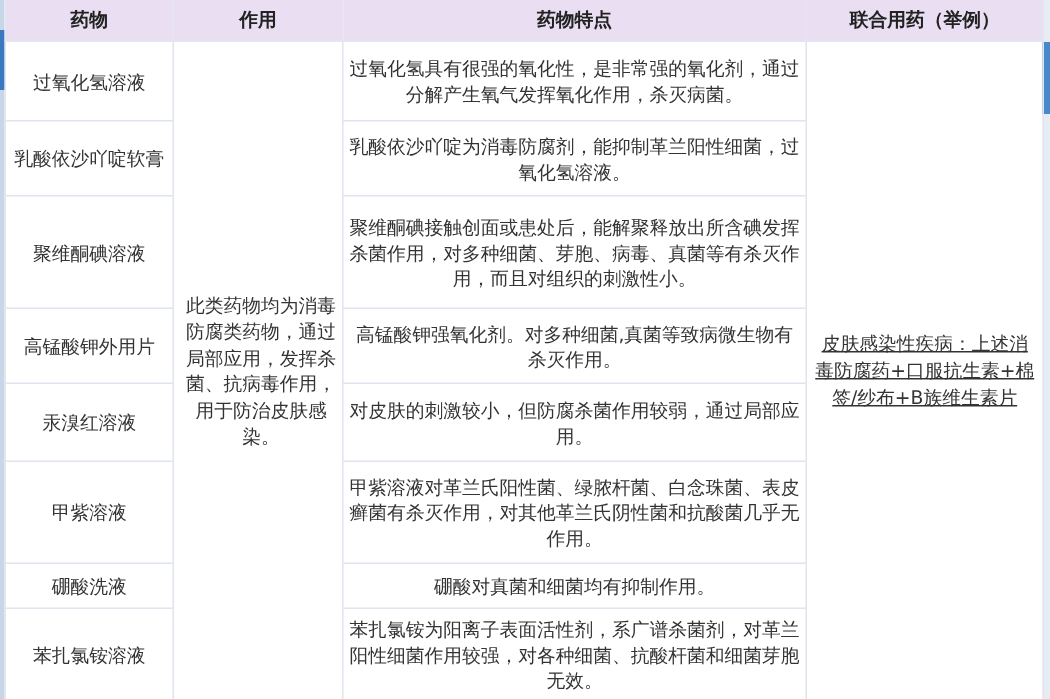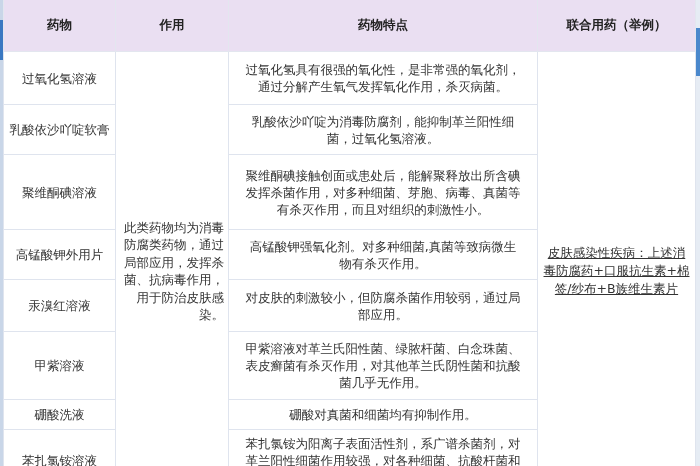--- a/index.html
+++ b/index.html
@@ -44,39 +44,39 @@
     .drug-table col.c1 { width: 112px; }
     .drug-table col.c2 { width: 113px; }
     .drug-table col.c3 { width: 309px; }
     .drug-table col.c4 { width: 158px; }
     .drug-table th {
       background: #eadff2;
       color: #222;
       font-weight: bold;
       font-size: 12.5px;
       height: 27px;
-      padding: 12px;
+      padding: 0;
       text-align: center;
       border: 1px solid #e3e6ef;
       border-top: none;
     }
     .drug-table td {
       border: 1px solid #dfe4ee;
       font-size: 12.5px;
       line-height: 17px;
       color: #333;
       text-align: center;
       vertical-align: middle;
       padding: 0 6px;
       word-break: break-all;
     }
     .drug-table td.name { font-size: 12.5px; padding: 0 2px; }
-    .drug-table td.effect { text-align: right; padding: 0 4px 0 8px; line-height: 17.5px; }
+    .drug-table td.effect { text-align: center; padding: 0 4px 0 8px; line-height: 17.5px; }
     .drug-table td.combo { text-align: center; padding: 0 4px; line-height: 18px; text-decoration: underline; }
-    .drug-table td.feat { padding: 0 15px; }
+    .drug-table td.feat { padding: 0 3px; }
   </style>
 </head>
 <body>
 
 <div class="left-strip">
     <div class="blue"></div>
   </div>
 <div class="right-strip">
     <div class="blue"></div>
   </div>

